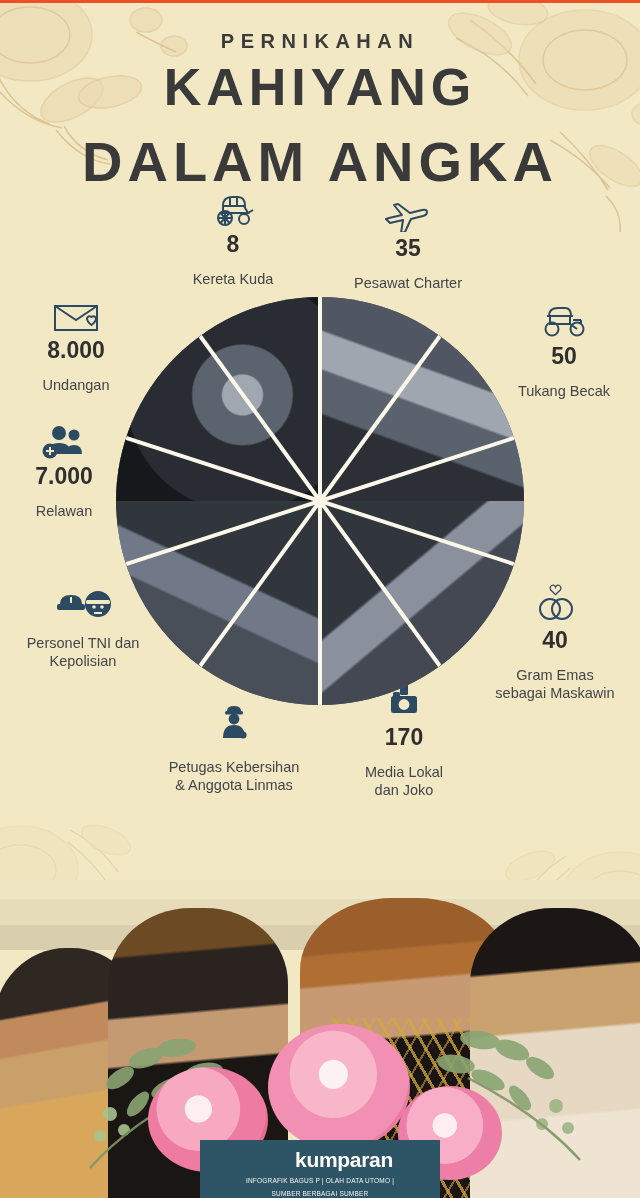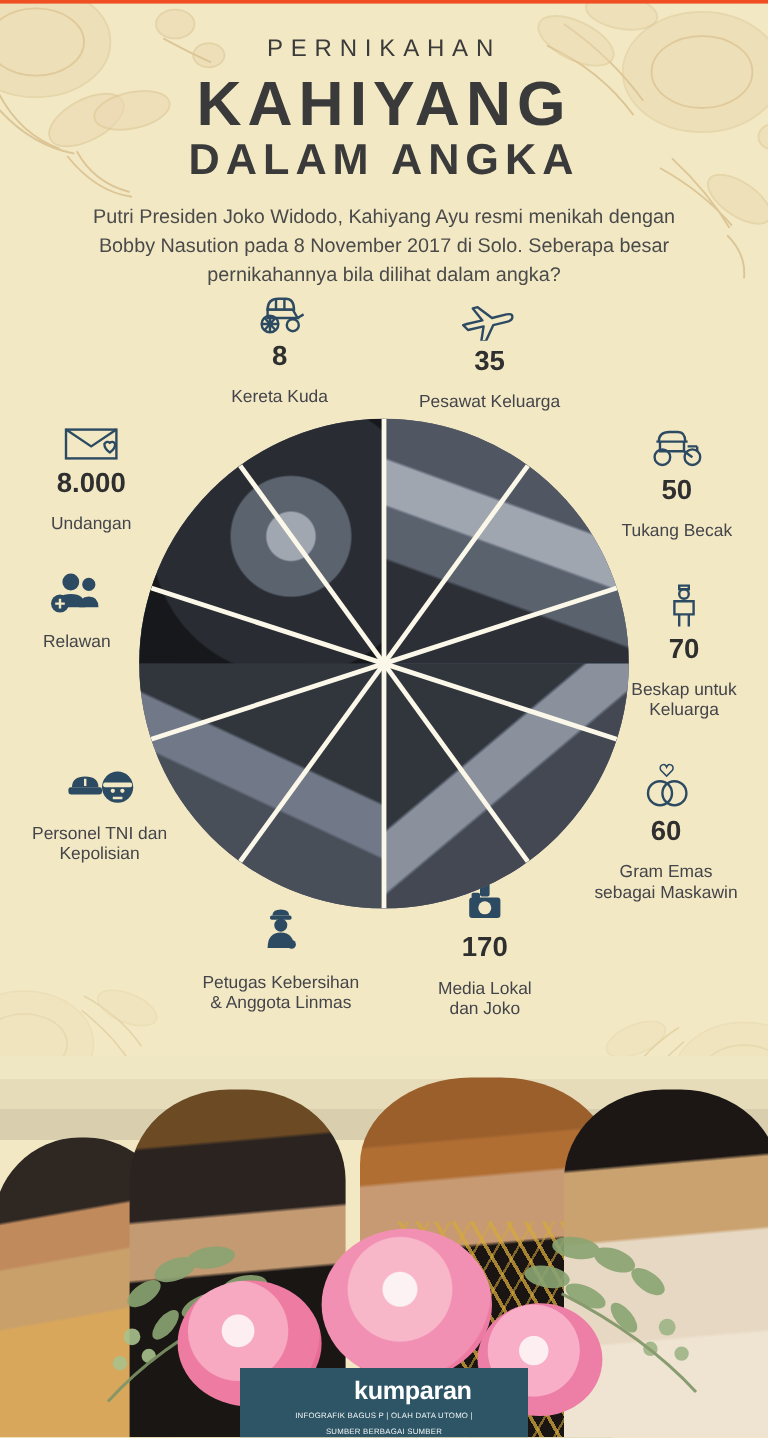--- a/index.html
+++ b/index.html
@@ -18,27 +18,27 @@
   
   .floral { position:absolute; z-index:1; opacity:.85; pointer-events:none; }
   .fl-tl { top:-20px; left:-40px; }
   .fl-tr { top:-10px; right:-30px; }
   .fl-ml { top:770px; left:-50px; opacity:.5; }
   .fl-mr { top:800px; right:-50px; opacity:.5; }
 
   
   .header { position:relative; z-index:10; padding-top:30px; text-align:center; }
   .kicker {
-    font-size:20px; letter-spacing:6.5px; color:#3b3b3b; font-weight:400;
+    font-size:20px; letter-spacing:6.5px; color:#3b3b3b; font-weight:700;
   }
   .title-1, .title-2 {
     color:#3a3a3a; font-weight:bold; letter-spacing:5px; line-height:1.02;
   }
   .title-1 { font-size:52px; margin-top:8px; }
-  .title-2 { font-size:36px; margin-top:1px; }
+  .title-2 { font-size:56px; margin-top:19px; }
   .subtitle {
     margin:18px auto 0; width:520px; font-size:16.5px; line-height:1.45;
     color:#4a4a4a; font-weight:400;
   }
 
   
   .stats-area { position:relative; z-index:12; height:620px; }
 
   .stat { position:absolute; text-align:center; color:#3a3a3a; }
   .stat .ico { display:block; margin:0 auto 4px; }
@@ -174,21 +174,20 @@
       <ellipse cx="150" cy="96" rx="36" ry="25" opacity=".7"></ellipse>
       <path d="M96 56 q-28 18 -44 44 M100 68 q-26 22 -40 46"></path>
       <ellipse cx="60" cy="66" rx="26" ry="12" fill="#e9d6ad" opacity=".5" transform="rotate(-22 60 66)"></ellipse>
     </g>
   </svg>
 
   <div class="header">
     <div class="kicker">PERNIKAHAN</div>
     <div class="title-1">KAHIYANG</div>
     <div class="title-2">DALAM ANGKA</div>
-    <div class="subtitle">Putri Presiden Joko Widodo, Kahiyang Ayu resmi menikah dengan Bobby Nasution pada 8 November 2017 di Solo. Seberapa besar pernikahannya bila dilihat dalam angka?</div>
   </div>
 
   <div class="stats-area">
 
     <div class="circle-wrap">
       <div class="collage">
         <div class="q q1"></div>
           <div class="q q2"></div>
           <div class="q q3"></div>
           <div class="q q4"></div>
@@ -224,21 +223,21 @@
       <div class="lbl">Kereta Kuda</div>
     </div>
 
     <div class="stat s-pesawat">
       <svg class="ico" width="50" height="38" viewBox="0 0 50 38">
         <g fill="none" stroke="#2d4a63" stroke-width="2" stroke-linejoin="round">
           <path d="M6 24 l13-3 -8-10 4-1 12 9 12-3 q5-1 5 2 t-4 4 l-12 3 -6 13 -4 1 2-13 -13 3 -4-4 z"></path>
         </g>
       </svg>
       <div class="num">35</div>
-      <div class="lbl">Pesawat Keluarga</div>
+      <div class="lbl">Pesawat Charter</div>
     </div>
 
     <div class="stat s-undangan">
       <svg class="ico" width="54" height="34" viewBox="0 0 54 34">
         <g fill="none" stroke="#2d4a63" stroke-width="2">
           <rect x="6" y="6" width="42" height="24"></rect>
           <path d="M6 6 l21 14 21-14"></path>
           <path d="M38 18 q2-3 4.5-1 2.5-2 4.5 1 0 4-4.5 7 -4.5-3 -4.5-7z" fill="#f2e9c4"></path>
         </g>
       </svg>
@@ -265,38 +264,24 @@
       <svg class="ico" width="50" height="36" viewBox="0 0 50 36">
         <g fill="#2d4a63">
           <circle cx="20" cy="9" r="7"></circle>
           <path d="M8 30 q0-11 12-11 t12 11 z"></path>
           <circle cx="35" cy="11" r="5.5"></circle>
           <path d="M27 30 q0-9 8-9 t8 9 z"></path>
           <circle cx="11" cy="27" r="7.5" fill="#2d4a63"></circle>
           <path d="M11 23 v8 M7 27 h8" stroke="#f2e9c4" stroke-width="2"></path>
         </g>
       </svg>
+      <div class="num">7.000</div>
       <div class="lbl">Relawan</div>
     </div>
 
-    <div class="stat s-beskap">
-      <svg class="ico" width="34" height="42" viewBox="0 0 34 42">
-        <g fill="none" stroke="#2d4a63" stroke-width="2">
-          <path d="M13 6 h8 v3 h-8 z"></path>
-          <circle cx="17" cy="13" r="4"></circle>
-          <path d="M9 19 h16 v11 h-16 z"></path>
-          <path d="M13 30 v10 M21 30 v10"></path>
-        </g>
-      </svg>
-      <div class="num">70</div>
-      <div class="lbl">
-        <span>Beskap untuk</span><br>
-        <span>Keluarga</span>
-      </div>
-    </div>
 
     <div class="stat s-tni">
       <svg class="ico" width="60" height="32" viewBox="0 0 60 32">
         <g fill="#2d4a63">
           <path d="M7 16 q0-9 11-9 t11 9 z"></path>
           <rect x="4" y="16" width="28" height="6" rx="2"></rect>
           <path d="M18 9 v6" stroke="#f2e9c4" stroke-width="2"></path>
           <circle cx="45" cy="16" r="13"></circle>
           <path d="M34 13 q0-9 11-9 t11 9 z" fill="#2d4a63"></path>
           <rect x="33" y="12" width="24" height="4" rx="1.5" fill="#f2e9c4"></rect>
@@ -312,21 +297,21 @@
     </div>
 
     <div class="stat s-emas">
       <svg class="ico" width="56" height="42" viewBox="0 0 56 42">
         <g fill="none" stroke="#2d4a63" stroke-width="2">
           <path d="M28 12 q-2-5 -6-3 -4 2 -2 7 l8 8 8-8 q2-5 -2-7 -4-2 -6 3z" transform="translate(0,-4) scale(0.62) translate(18,3)"></path>
           <circle cx="23" cy="27" r="10"></circle>
           <circle cx="35" cy="27" r="10"></circle>
         </g>
       </svg>
-      <div class="num">60</div>
+      <div class="num">40</div>
       <div class="lbl">
         <span>Gram Emas</span><br>
         <span>sebagai Maskawin</span>
       </div>
     </div>
 
     <div class="stat s-petugas">
       <svg class="ico" width="40" height="42" viewBox="0 0 40 42">
         <g fill="#2d4a63">
           <path d="M13 9 q0-5 7-5 t7 5 z"></path>

